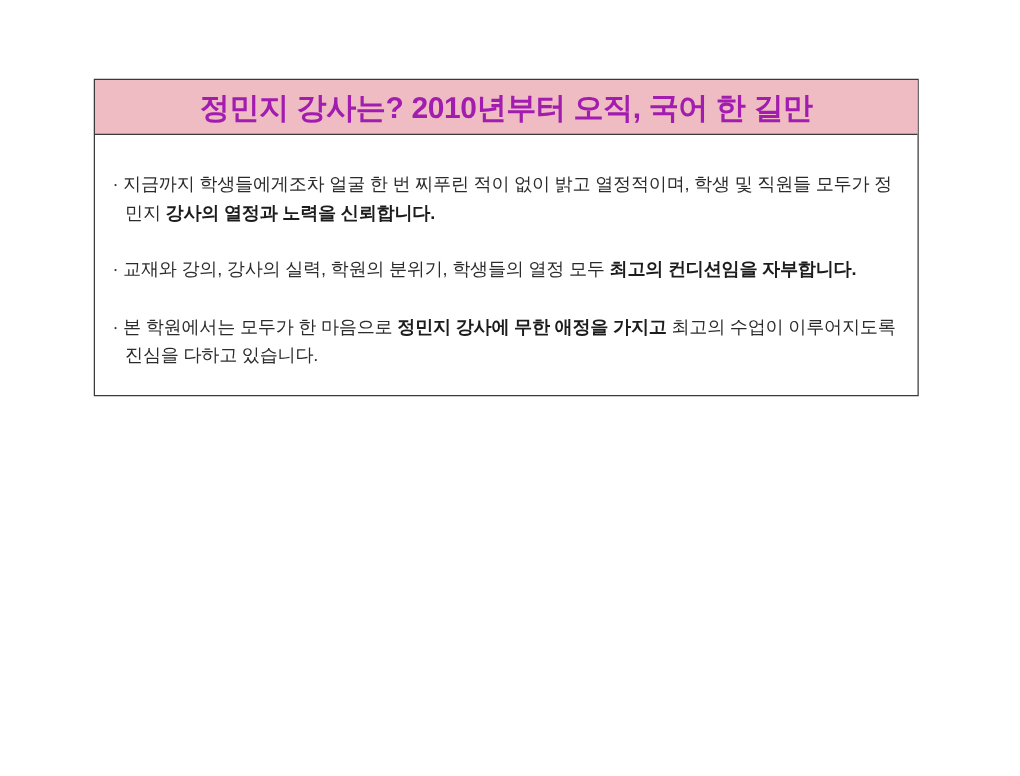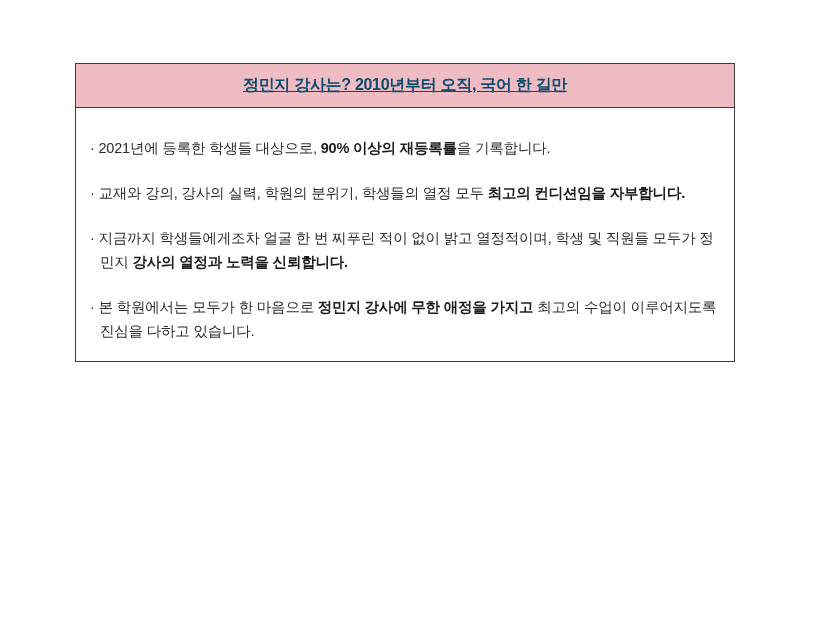--- a/index.html
+++ b/index.html
@@ -32,26 +32,25 @@
   .card-header {
     background: #eebcc2;
     border-bottom: 1px solid #3a3a3a;
     height: 44px;
     display: flex;
     align-items: center;
     justify-content: center;
     box-sizing: border-box;
   }
   .card-header-title {
-    font-size: 16px;
+    font-size: 24px;
     font-weight: bold;
-    color: #0c4a6e;
+    color: #a21caf;
     letter-spacing: -0.3px;
     white-space: nowrap;
-    text-decoration: underline;
   }
   .card-body {
     padding: 14px 14px 18px 14px;
     box-sizing: border-box;
   }
   .bullet-item {
     display: block;
     font-size: 14.5px;
     line-height: 1.62;
     color: #2b2b2b;
@@ -73,19 +72,18 @@
 </style>
 </head>
 <body>
 
 <div class="page">
   <div class="card">
     <div class="card-header">
       <div class="card-header-title">정민지 강사는? 2010년부터 오직, 국어 한 길만</div>
     </div>
     <div class="card-body" id="card-body">
-        <p class="bullet-item"><span class="bull">·</span><span> 2021년에 등록한 학생들 대상으로, </span><b>90% 이상의 재등록률</b><span>을 기록합니다.</span></p>
+        <p class="bullet-item"><span class="bull">·</span><span> 지금까지 학생들에게조차 얼굴 한 번 찌푸린 적이 없이 밝고 열정적이며, 학생 및 직원들 모두가 정민지 </span><b>강사의 열정과 노력을 신뢰합니다.</b></p>
         <p class="bullet-item"><span class="bull">·</span><span> 교재와 강의, 강사의 실력, 학원의 분위기, 학생들의 열정 모두 </span><b>최고의 컨디션임을 자부합니다.</b></p>
-        <p class="bullet-item"><span class="bull">·</span><span> 지금까지 학생들에게조차 얼굴 한 번 찌푸린 적이 없이 밝고 열정적이며, 학생 및 직원들 모두가 정민지 </span><b>강사의 열정과 노력을 신뢰합니다.</b></p>
         <p class="bullet-item"><span class="bull">·</span><span> 본 학원에서는 모두가 한 마음으로 </span><b>정민지 강사에 무한 애정을 가지고</b><span> 최고의 수업이 이루어지도록 진심을 다하고 있습니다.</span></p>
       </div>
   </div>
 </div>
 
 </body></html>

